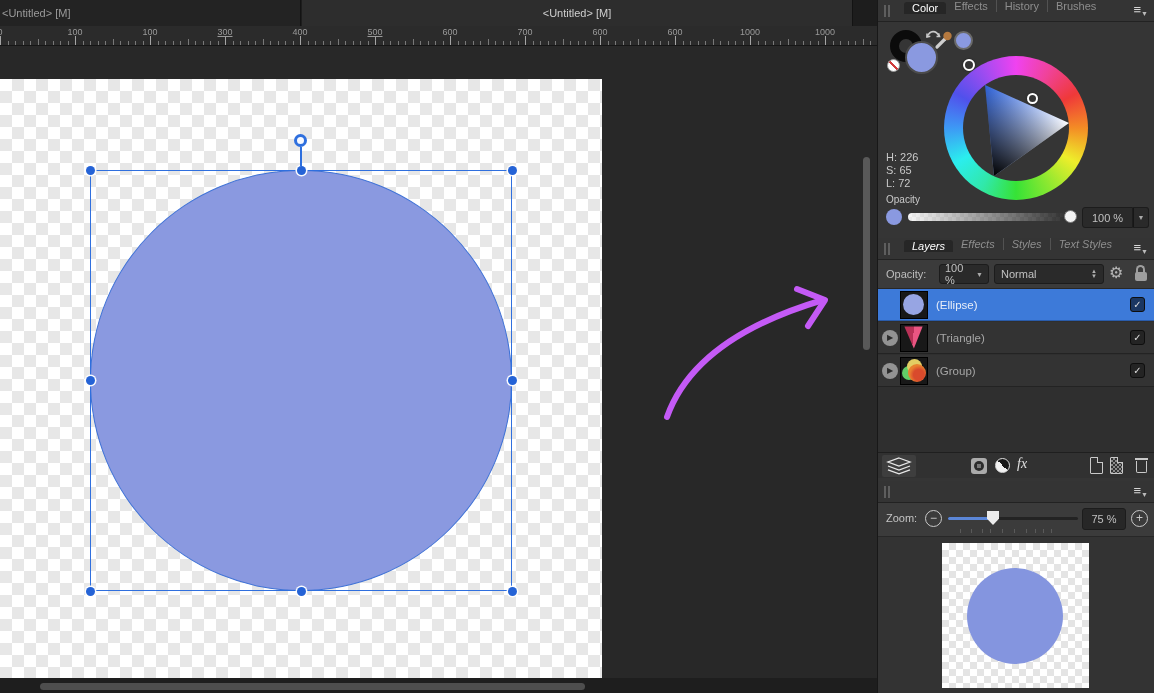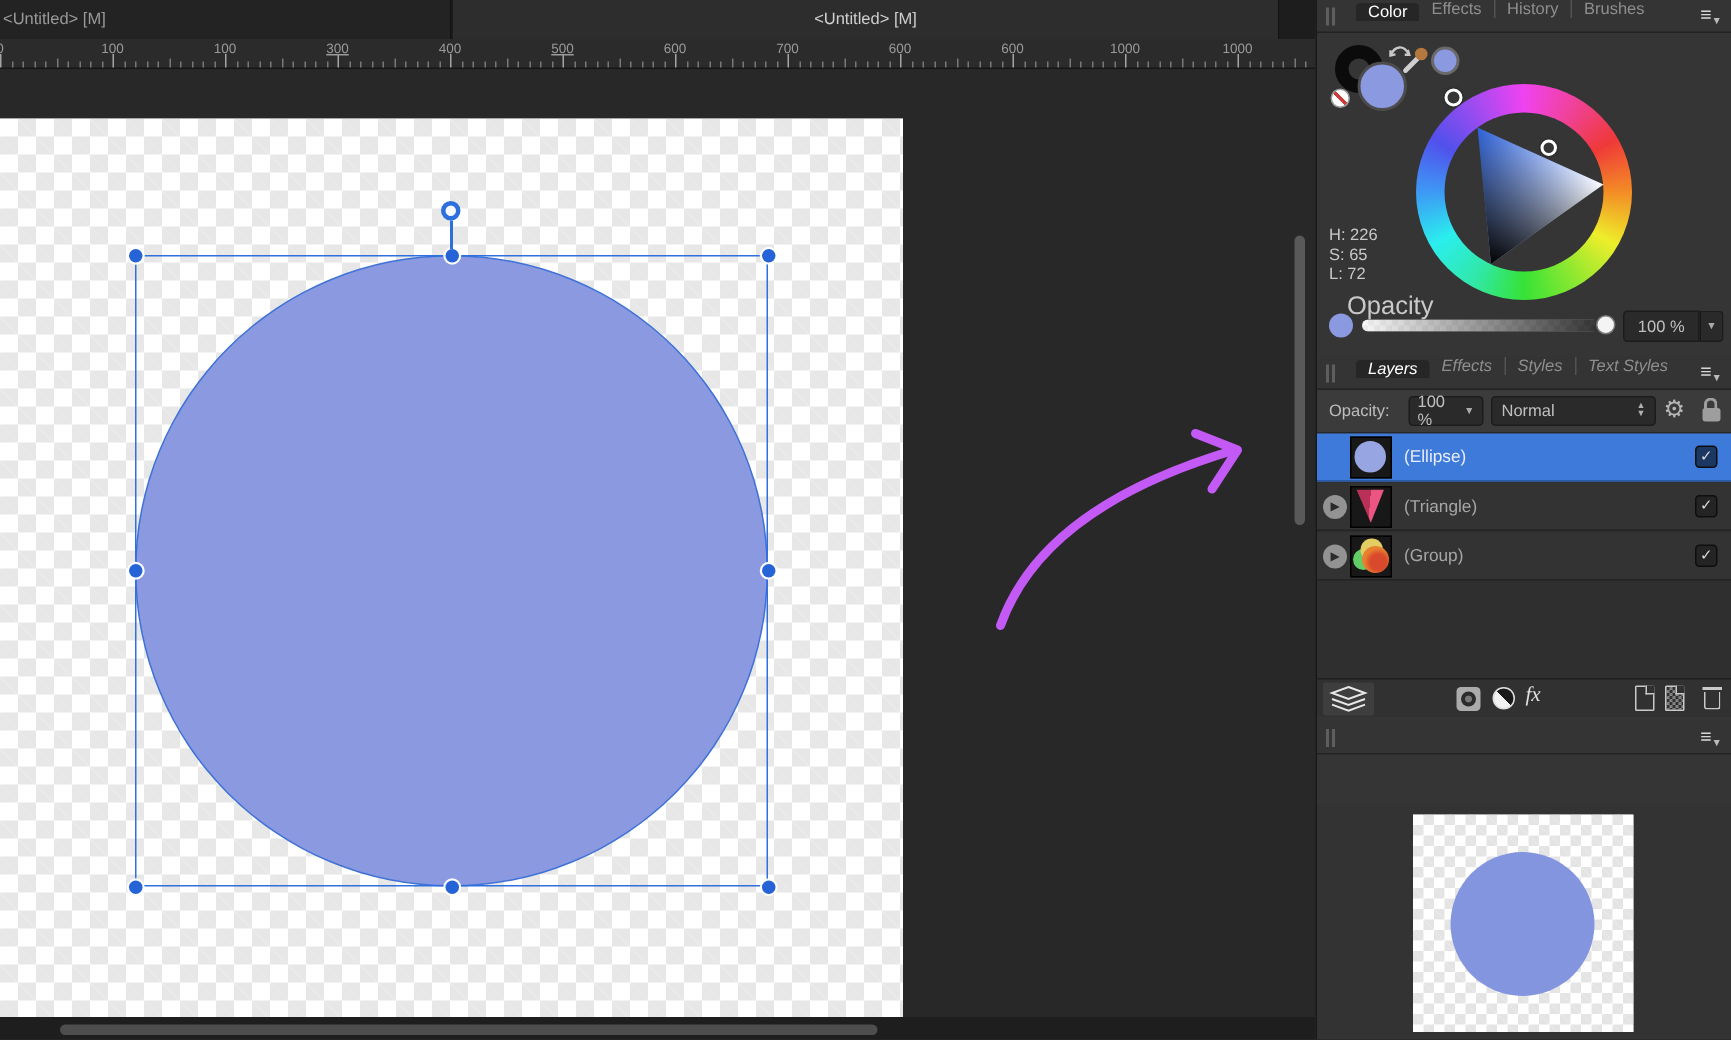--- a/index.html
+++ b/index.html
@@ -67,21 +67,21 @@
   #wheel { left:66px; top:56px; width:144px; height:144px; border-radius:50%;
     background:conic-gradient(hsl(300,85%,60%),hsl(330,85%,60%),hsl(0,85%,58%),hsl(30,90%,55%),
       hsl(60,85%,55%),hsl(90,80%,55%),hsl(120,75%,55%),hsl(160,80%,55%),hsl(180,85%,55%),
       hsl(210,90%,60%),hsl(240,80%,62%),hsl(270,85%,62%),hsl(300,85%,60%)); }
   #wheel-inner { position:absolute; left:19px; top:19px; width:106px; height:106px; border-radius:50%; background:#353535; }
   .wheel-marker { position:absolute; border-radius:50%; border:2.5px solid #fff; background:transparent;
     box-shadow:0 0 2px rgba(0,0,0,.5); }
   #hue-marker { left:85px; top:59px; width:12px; height:12px; }
   #tri-marker { left:149px; top:93px; width:11px; height:11px; }
   .hsl-label { position:absolute; left:8px; font-size:11px; color:#c9c9c9; }
-  #opacity-label-color { left:20px; top:194px; font-size:17px; color:#c9c9c9; }
+  #opacity-label-color { left:8px; top:194px; font-size:10px; color:#c9c9c9; }
   #opacity-dot { left:8px; top:209px; width:16px; height:16px; border-radius:50%; background:#8a99e0; }
   #opacity-track { left:30px; top:213px; width:158px; height:8px; border-radius:4px; overflow:hidden;
     background-color:#cfcfcf;
     background-image:
       linear-gradient(to right, rgba(255,255,255,.85), rgba(40,40,40,.92)),
       linear-gradient(45deg,#8a8a8a 25%,transparent 25%,transparent 75%,#8a8a8a 75%),
       linear-gradient(45deg,#8a8a8a 25%,transparent 25%,transparent 75%,#8a8a8a 75%);
     background-size:100% 100%, 8px 8px, 8px 8px; background-position:0 0, 0 0, 4px 4px; }
   #opacity-knob { left:186px; top:210px; width:13px; height:13px; border-radius:50%;
     background:#f4f4f4; border:1px solid #777; }
@@ -496,19 +496,40 @@
     </div>
   </div>
 
   <div class="phead" style="top:481px;">
     <div class="grip"></div>
     <div class="pmenu">
       <span>≡</span><span class="caret">▼</span>
     </div>
   </div>
 
+  <div id="nav-zoom-row" class="abs">
+    <div class="lbl">Zoom:</div>
+    <div id="zoom-minus" class="circle-btn">−</div>
+    <div id="zoom-track"></div>
+    <div id="zoom-fill"></div>
+    <div id="zoom-knob"></div>
+    <div id="zoom-ticks">
+        <div class="zoom-tick" style="left: 82px;"></div>
+        <div class="zoom-tick" style="left: 93px;"></div>
+        <div class="zoom-tick" style="left: 104px;"></div>
+        <div class="zoom-tick" style="left: 112px;"></div>
+        <div class="zoom-tick" style="left: 124px;"></div>
+        <div class="zoom-tick" style="left: 136px;"></div>
+        <div class="zoom-tick" style="left: 148px;"></div>
+        <div class="zoom-tick" style="left: 157px;"></div>
+        <div class="zoom-tick" style="left: 165px;"></div>
+        <div class="zoom-tick" style="left: 173px;"></div>
+      </div>
+    <div id="nav-zoom-value" class="value-box">75 %</div>
+    <div id="zoom-plus" class="circle-btn">+</div>
+  </div>
 
   <div id="nav-preview-area" class="abs">
     <div id="nav-page">
       <div id="nav-circle"></div>
     </div>
   </div>
 </div>
 
 </body></html>

